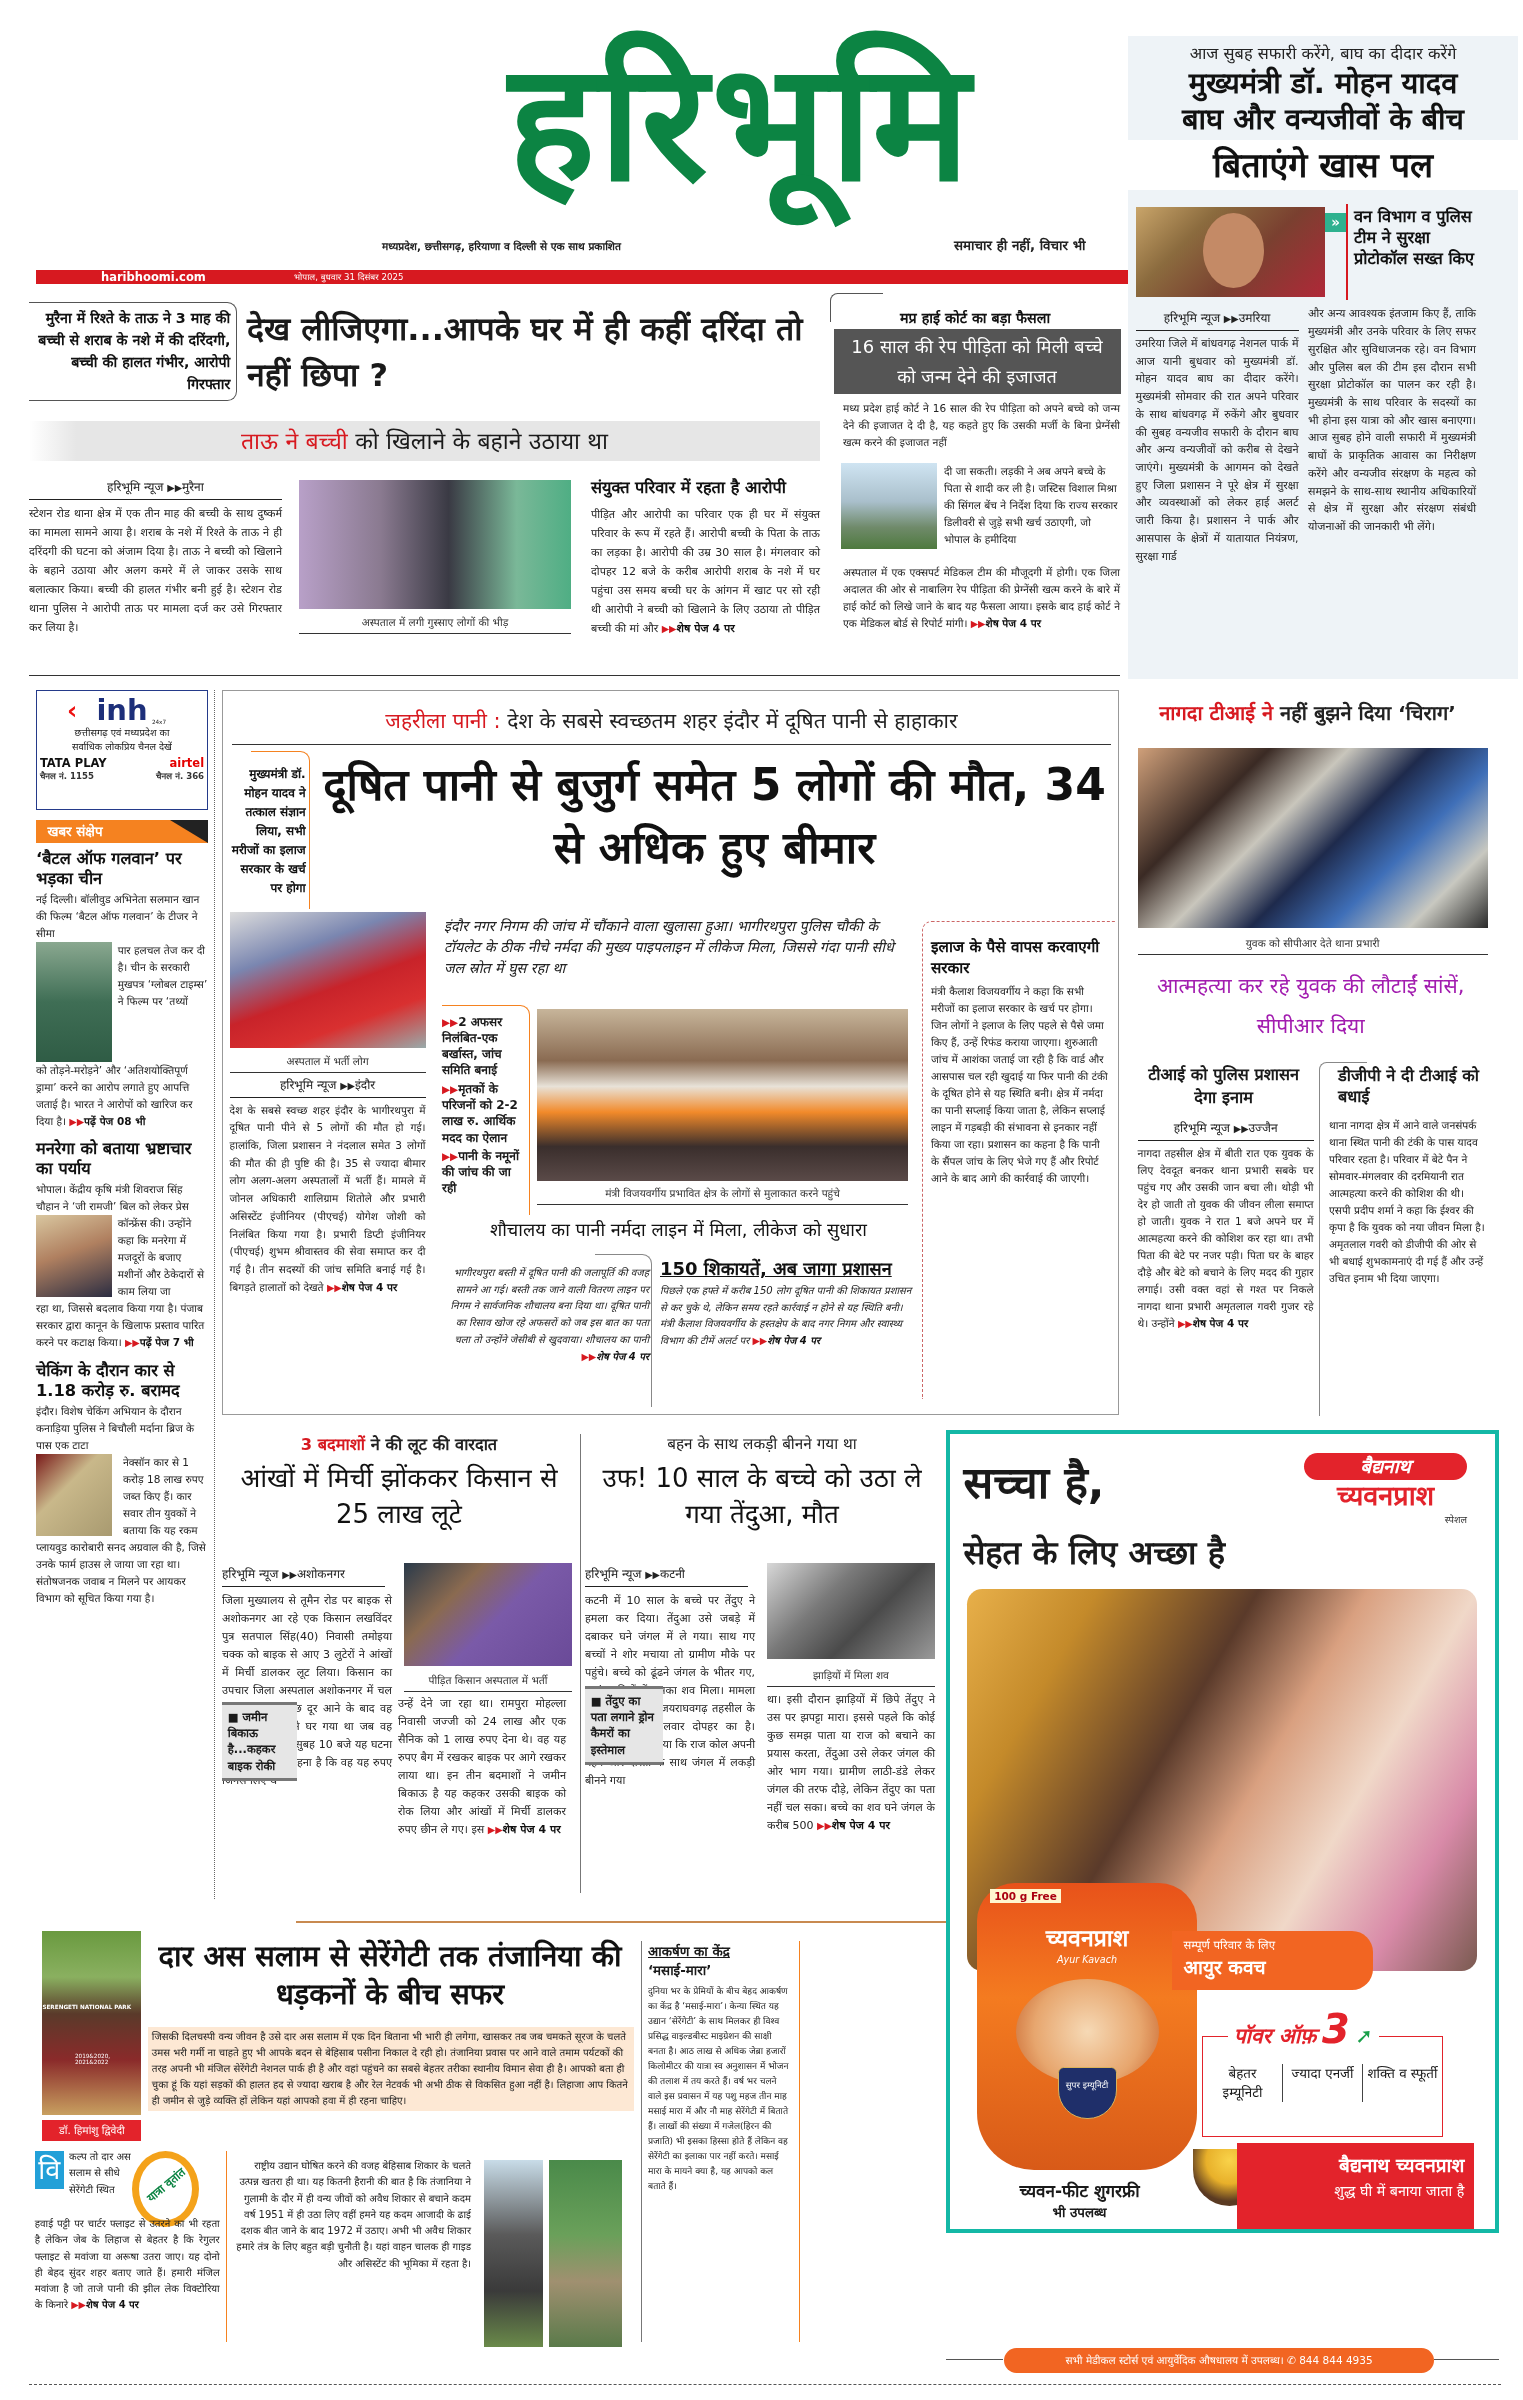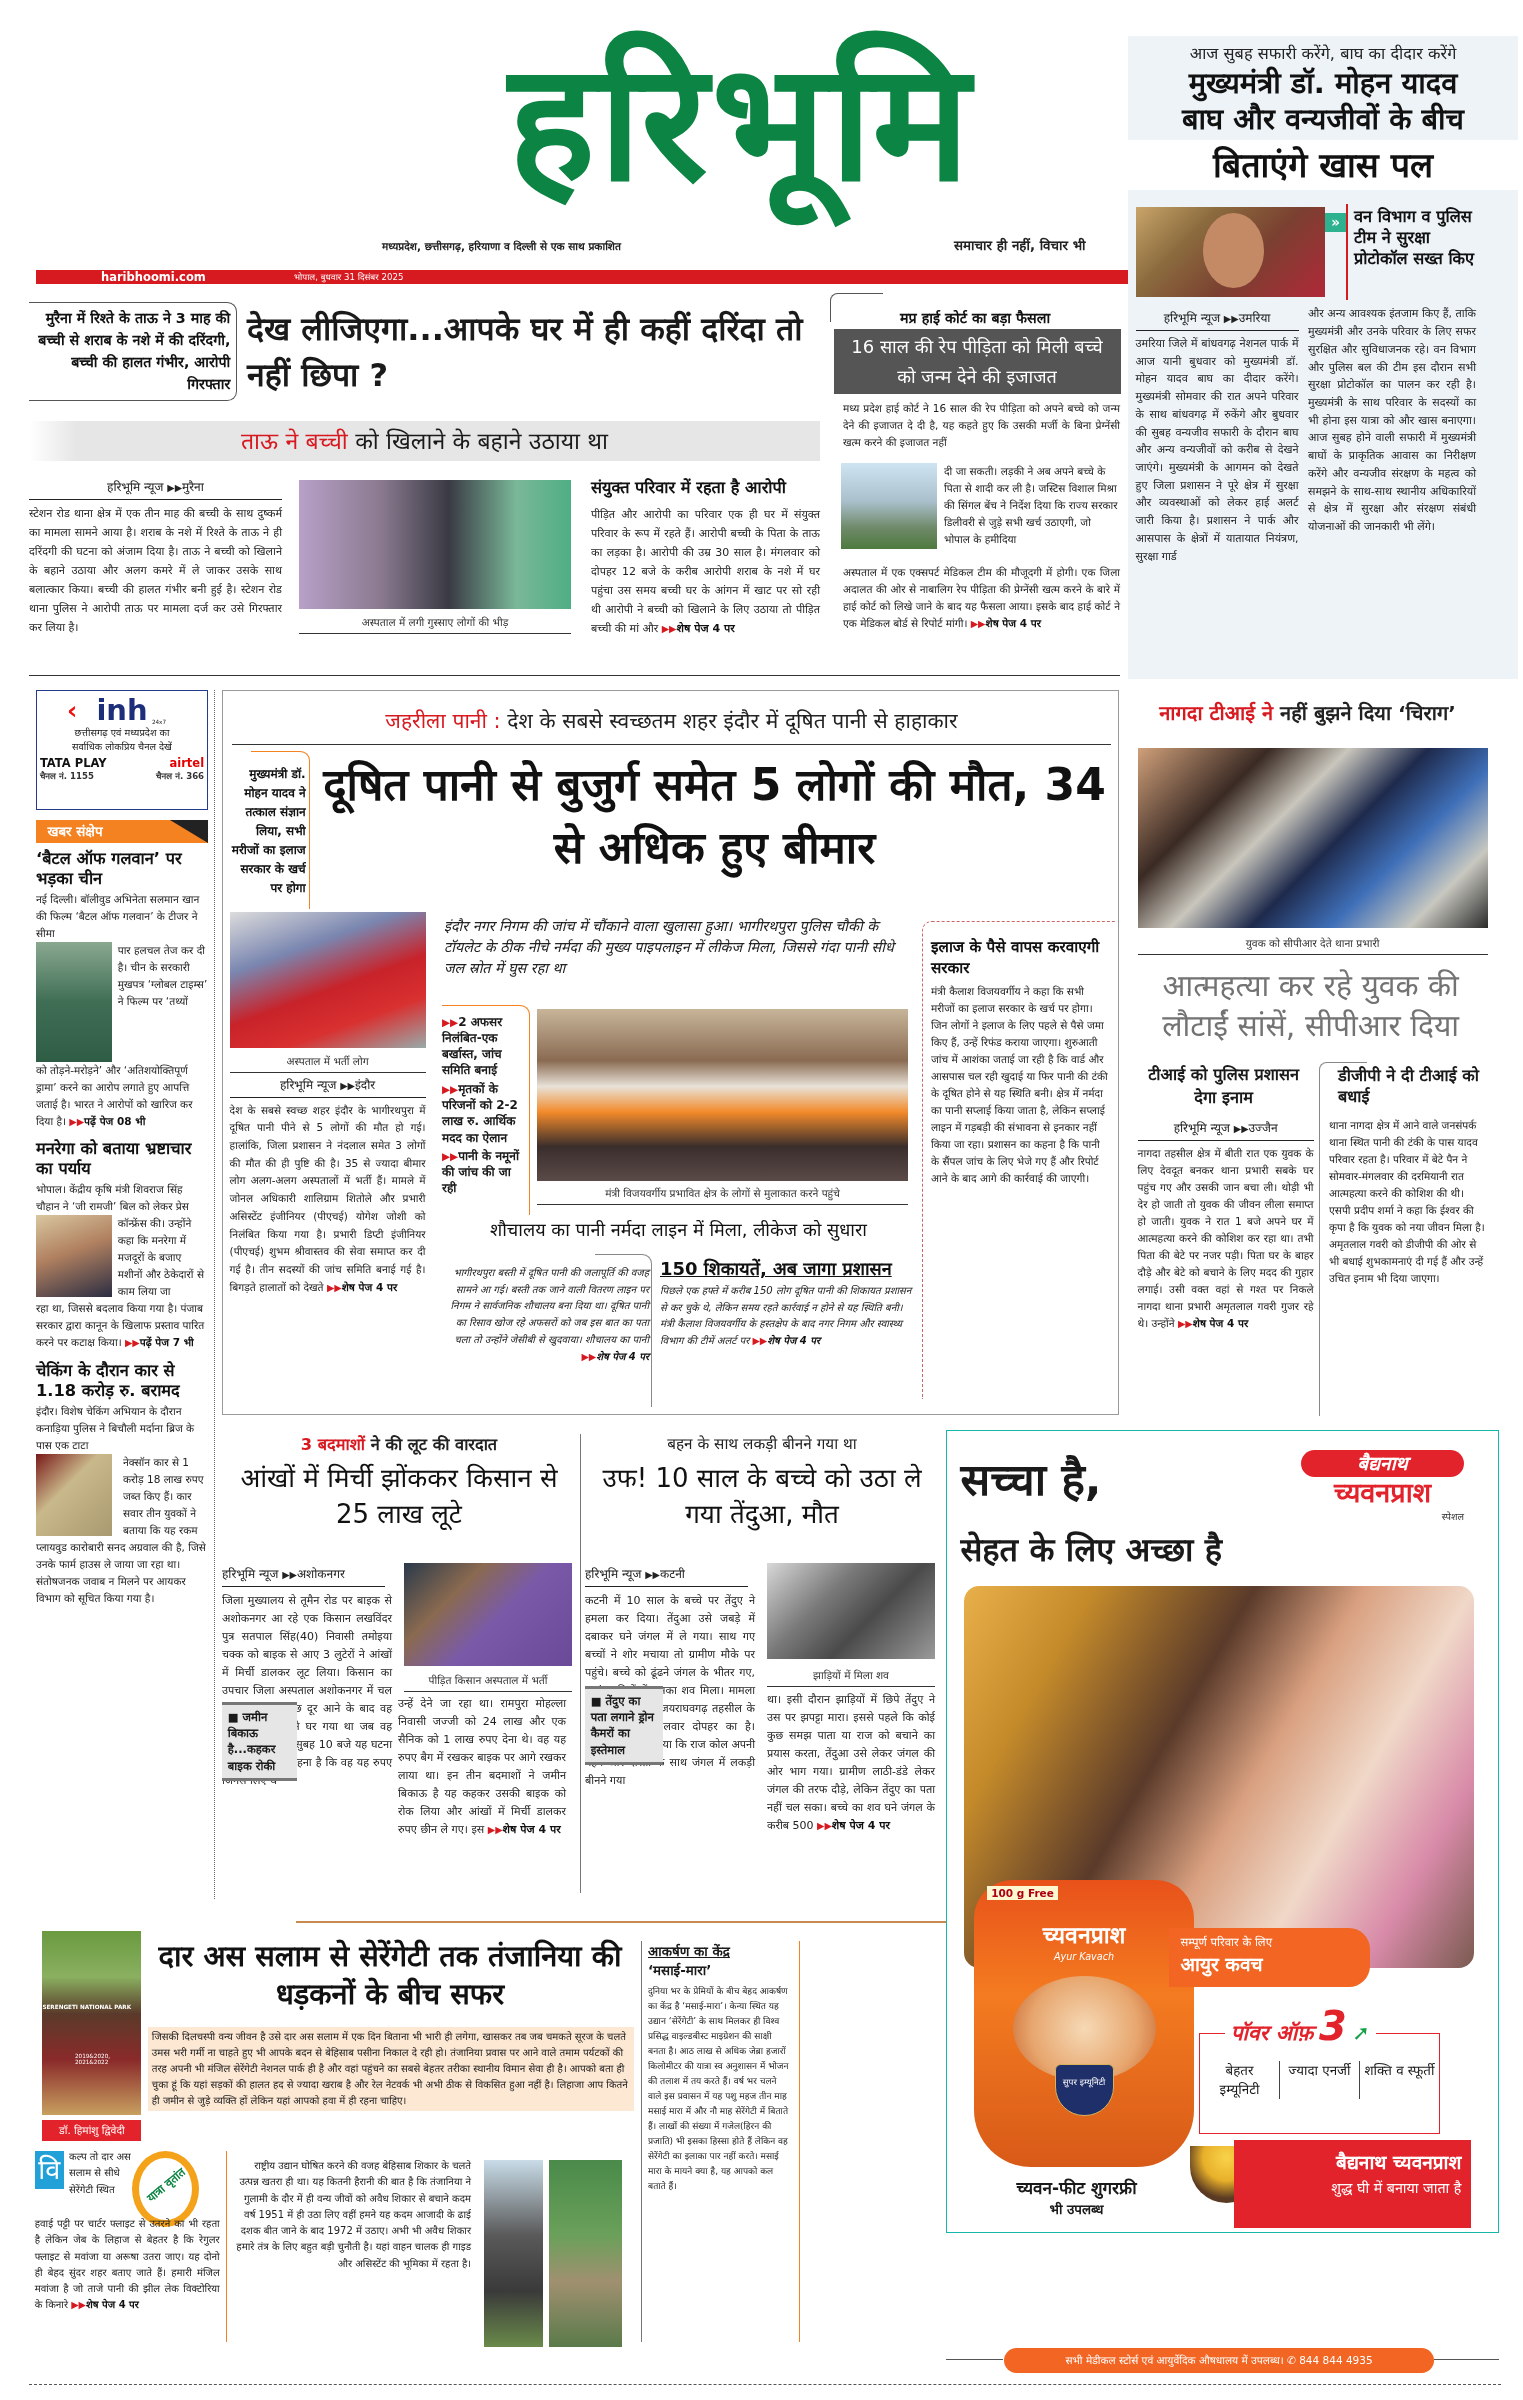--- a/index.html
+++ b/index.html
@@ -207,21 +207,21 @@
     <span class="more"><span class="tri">▶▶</span><span>शेष पेज 4 पर</span></span>
   </div>
 </div>
 
 <div class="abs" style="left:1128px;top:698px;width:359px;height:717px;">
   <div style="text-align:center;font-size:20px;line-height:31px;font-weight:bold;">
     <span style="color:#d71920;">नागदा टीआई ने</span><span style="color:#222;"> नहीं बुझने दिया ‘चिराग’</span>
   </div>
   <div class="photo" style="position:absolute;left:9.6px;top:50px;width:350px;height:180px;background:linear-gradient(135deg,#d0a07a 0%,#3a2a24 25%,#c9c6bc 40%,#1e2a4c 55%,#3f6fb8 70%,#c8c8c0 85%,#2a2a2a 100%);"></div>
   <div class="caption" style="position:absolute;left:9.6px;top:235px;width:350px;">युवक को सीपीआर देते थाना प्रभारी</div>
-  <div style="position:absolute;left:5.7px;top:268px;width:354px;text-align:center;font-size:30px;line-height:40px;color:#737373;">आत्महत्या कर रहे युवक की लौटाईं सांसें, सीपीआर दिया</div>
+  <div style="position:absolute;left:5.7px;top:268px;width:354px;text-align:center;font-size:21px;line-height:40px;color:#a21caf;">आत्महत्या कर रहे युवक की लौटाईं सांसें, सीपीआर दिया</div>
   <div style="position:absolute;left:9.6px;top:365px;width:172px;text-align:center;font-size:16.3px;line-height:23px;font-weight:bold;">टीआई को पुलिस प्रशासन देगा इनाम</div>
   <div style="position:absolute;left:191px;top:364px;width:48px;height:354px;border-top:1.4px solid #888;border-left:1.4px solid #888;border-radius:7.6px 0 0 0;"></div>
   <div style="position:absolute;left:210px;top:367px;width:143px;font-size:16.3px;line-height:21px;font-weight:bold;">डीजीपी ने दी टीआई को बधाई</div>
   <div style="position:absolute;left:9.6px;top:421px;width:176px;">
     <div class="byline">
       <span>हरिभूमि न्यूज</span> <span class="arr">▶▶</span><span>उज्जैन</span>
     </div>
     <div class="body-text" style="margin-top:3.8px;font-size:10.5px;line-height:17px;">
       <span>नागदा तहसील क्षेत्र में बीती रात एक युवक के लिए देवदूत बनकर थाना प्रभारी सबके घर पहुंच गए और उसकी जान बचा ली। थोड़ी भी देर हो जाती तो युवक की जीवन लीला समाप्त हो जाती। युवक ने रात 1 बजे अपने घर में आत्महत्या करने की कोशिश कर रहा था। तभी पिता की बेटे पर नजर पड़ी। पिता घर के बाहर दौड़े और बेटे को बचाने के लिए मदद की गुहार लगाई। उसी वक्त वहां से गश्त पर निकले नागदा थाना प्रभारी अमृतलाल गवरी गुजर रहे थे। उन्होंने</span>
       <span class="more"><span class="tri">▶▶</span><span>शेष पेज 4 पर</span></span>
@@ -266,21 +266,21 @@
   </div>
   <div class="boxed" style="position:absolute;left:0;top:252px;width:78px;">
     <span>■ </span><span>तेंदुए का पता लगाने ड्रोन कैमरों का इस्तेमाल</span>
   </div>
   <div class="body-text" style="position:absolute;left:182px;top:271px;width:168px;font-size:11px;line-height:18px;">
     <span>था। इसी दौरान झाड़ियों में छिपे तेंदुए ने उस पर झपट्टा मारा। इससे पहले कि कोई कुछ समझ पाता या राज को बचाने का प्रयास करता, तेंदुआ उसे लेकर जंगल की ओर भाग गया। ग्रामीण लाठी-डंडे लेकर जंगल की तरफ दौड़े, लेकिन तेंदुए का पता नहीं चल सका। बच्चे का शव घने जंगल के करीब 500</span>
     <span class="more"><span class="tri">▶▶</span><span>शेष पेज 4 पर</span></span>
   </div>
 </div>
 
-<div class="abs" style="left:946px;top:1430px;width:553px;height:803px;border:1px solid #14b8a6;background:#fff;overflow:hidden;">
+<div class="abs" style="left:946px;top:1430px;width:553px;height:803px;border:4px solid #14b8a6;background:#fff;overflow:hidden;">
   <div style="position:absolute;left:13.4px;top:21px;font-size:44px;line-height:55px;font-weight:bold;color:#1a1a1a;">सच्चा है,</div>
   <div style="position:absolute;left:13.4px;top:96px;font-size:32.5px;line-height:46px;font-weight:bold;color:#1a1a1a;">सेहत के लिए अच्छा है</div>
   <div style="position:absolute;left:354px;top:19px;width:163px;text-align:center;">
     <div style="background:#e3232b;color:#fff;border-radius:15.3px;font-size:19px;line-height:27px;font-weight:bold;font-style:italic;">बैद्यनाथ</div>
     <div style="color:#e3232b;font-size:27px;line-height:32.5px;font-weight:bold;">च्यवनप्राश</div>
     <div style="text-align:right;font-size:9.6px;color:#333;">स्पेशल</div>
   </div>
   <div class="photo" style="position:absolute;left:17px;top:155px;width:510px;height:382px;border-radius:15.3px;background:linear-gradient(120deg,#e8b04a 0%,#c48a2a 18%,#5a3a2a 40%,#d9a080 55%,#f0d8c8 70%,#d88aa8 85%,#7a5a50 100%);"></div>
   <div style="position:absolute;left:27px;top:449px;width:220px;height:287px;border-radius:38px 38px 57px 57px;background:linear-gradient(180deg,#e8521a 0%,#f47b20 40%,#d85a18 100%);text-align:center;color:#fff;">
     <div style="display:flex;justify-content:space-between;padding:0 13.4px;margin-top:5.7px;font-size:10.5px;font-weight:bold;">

